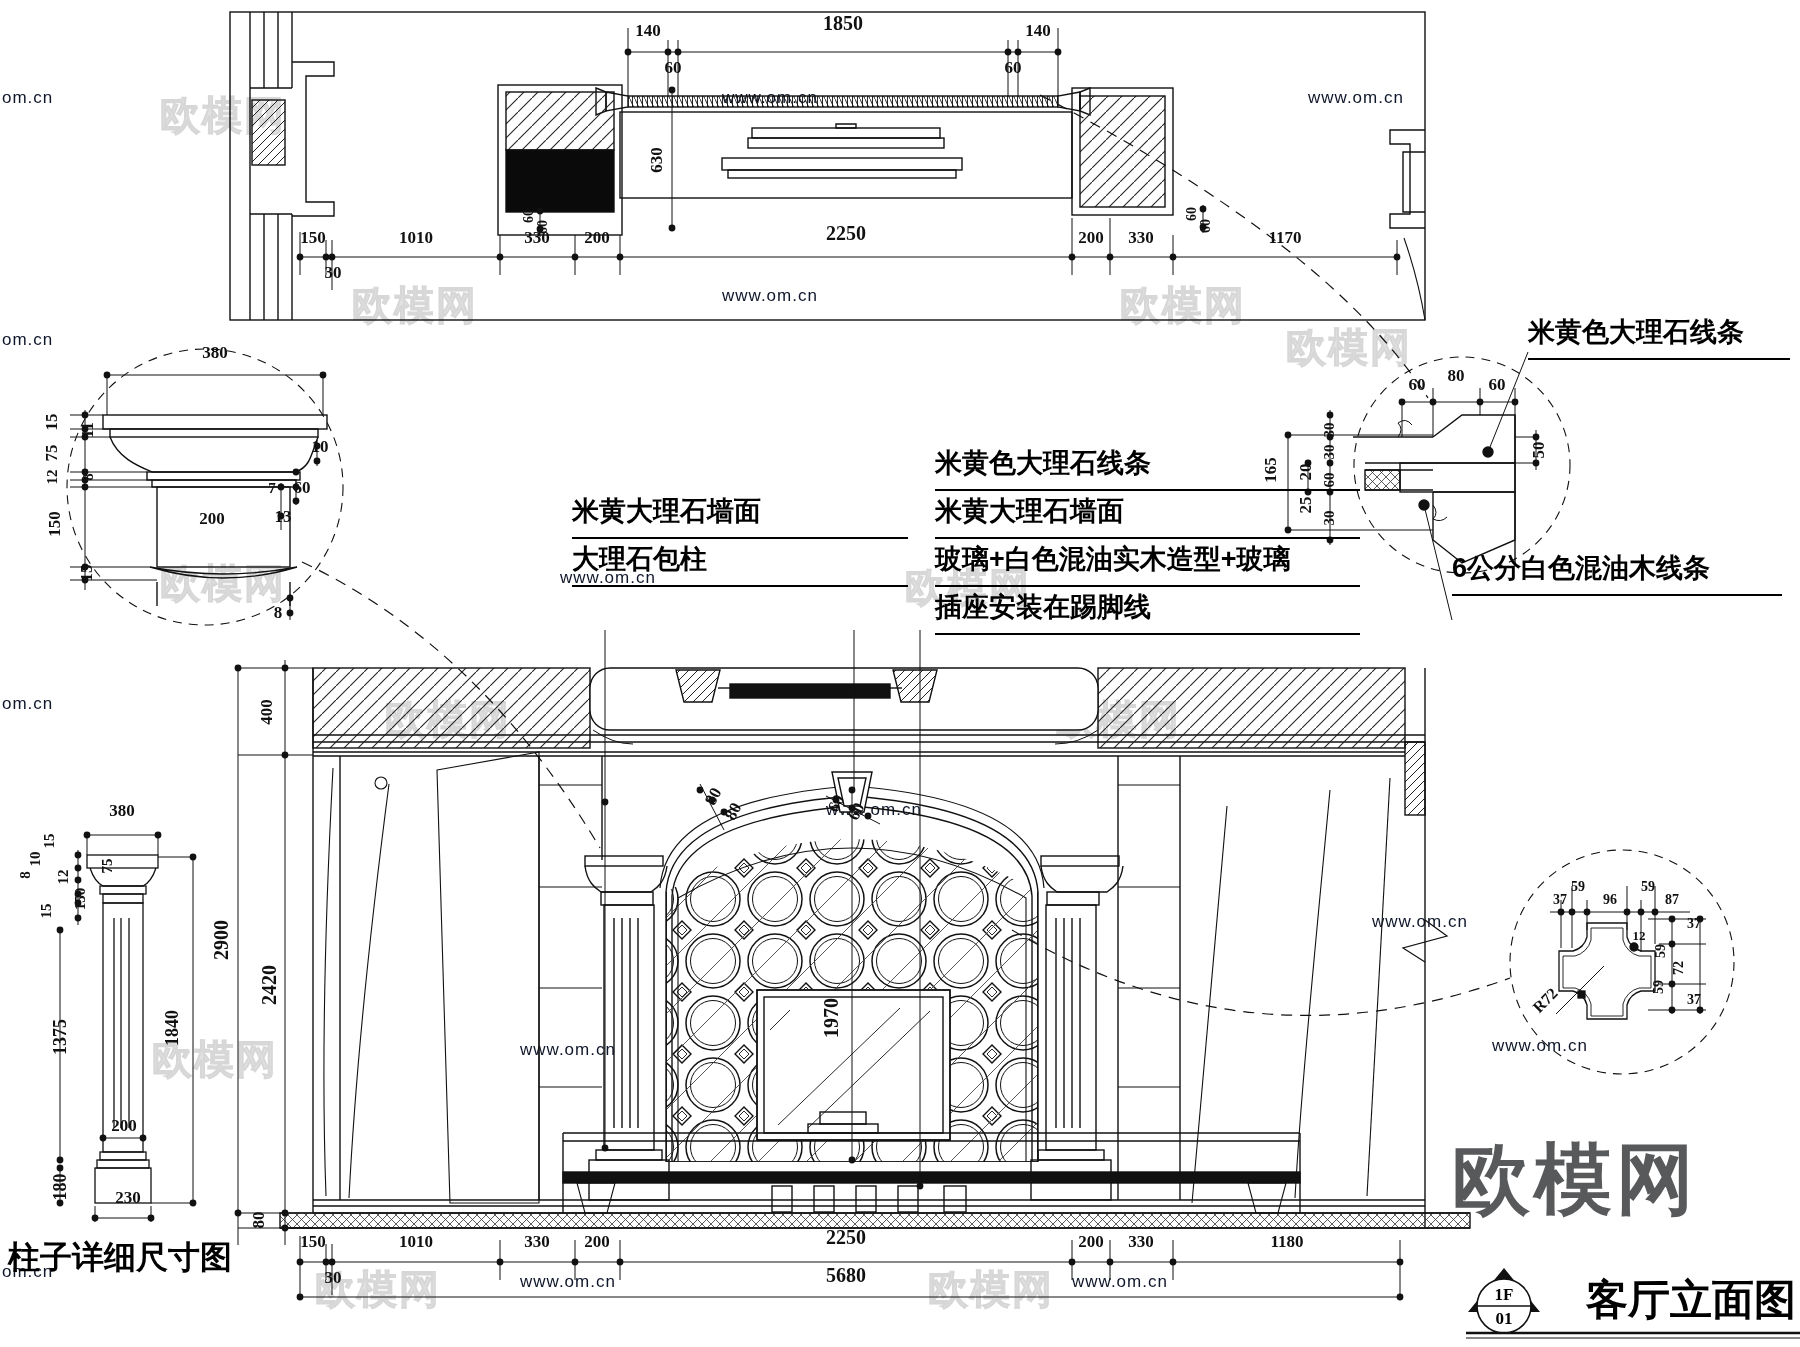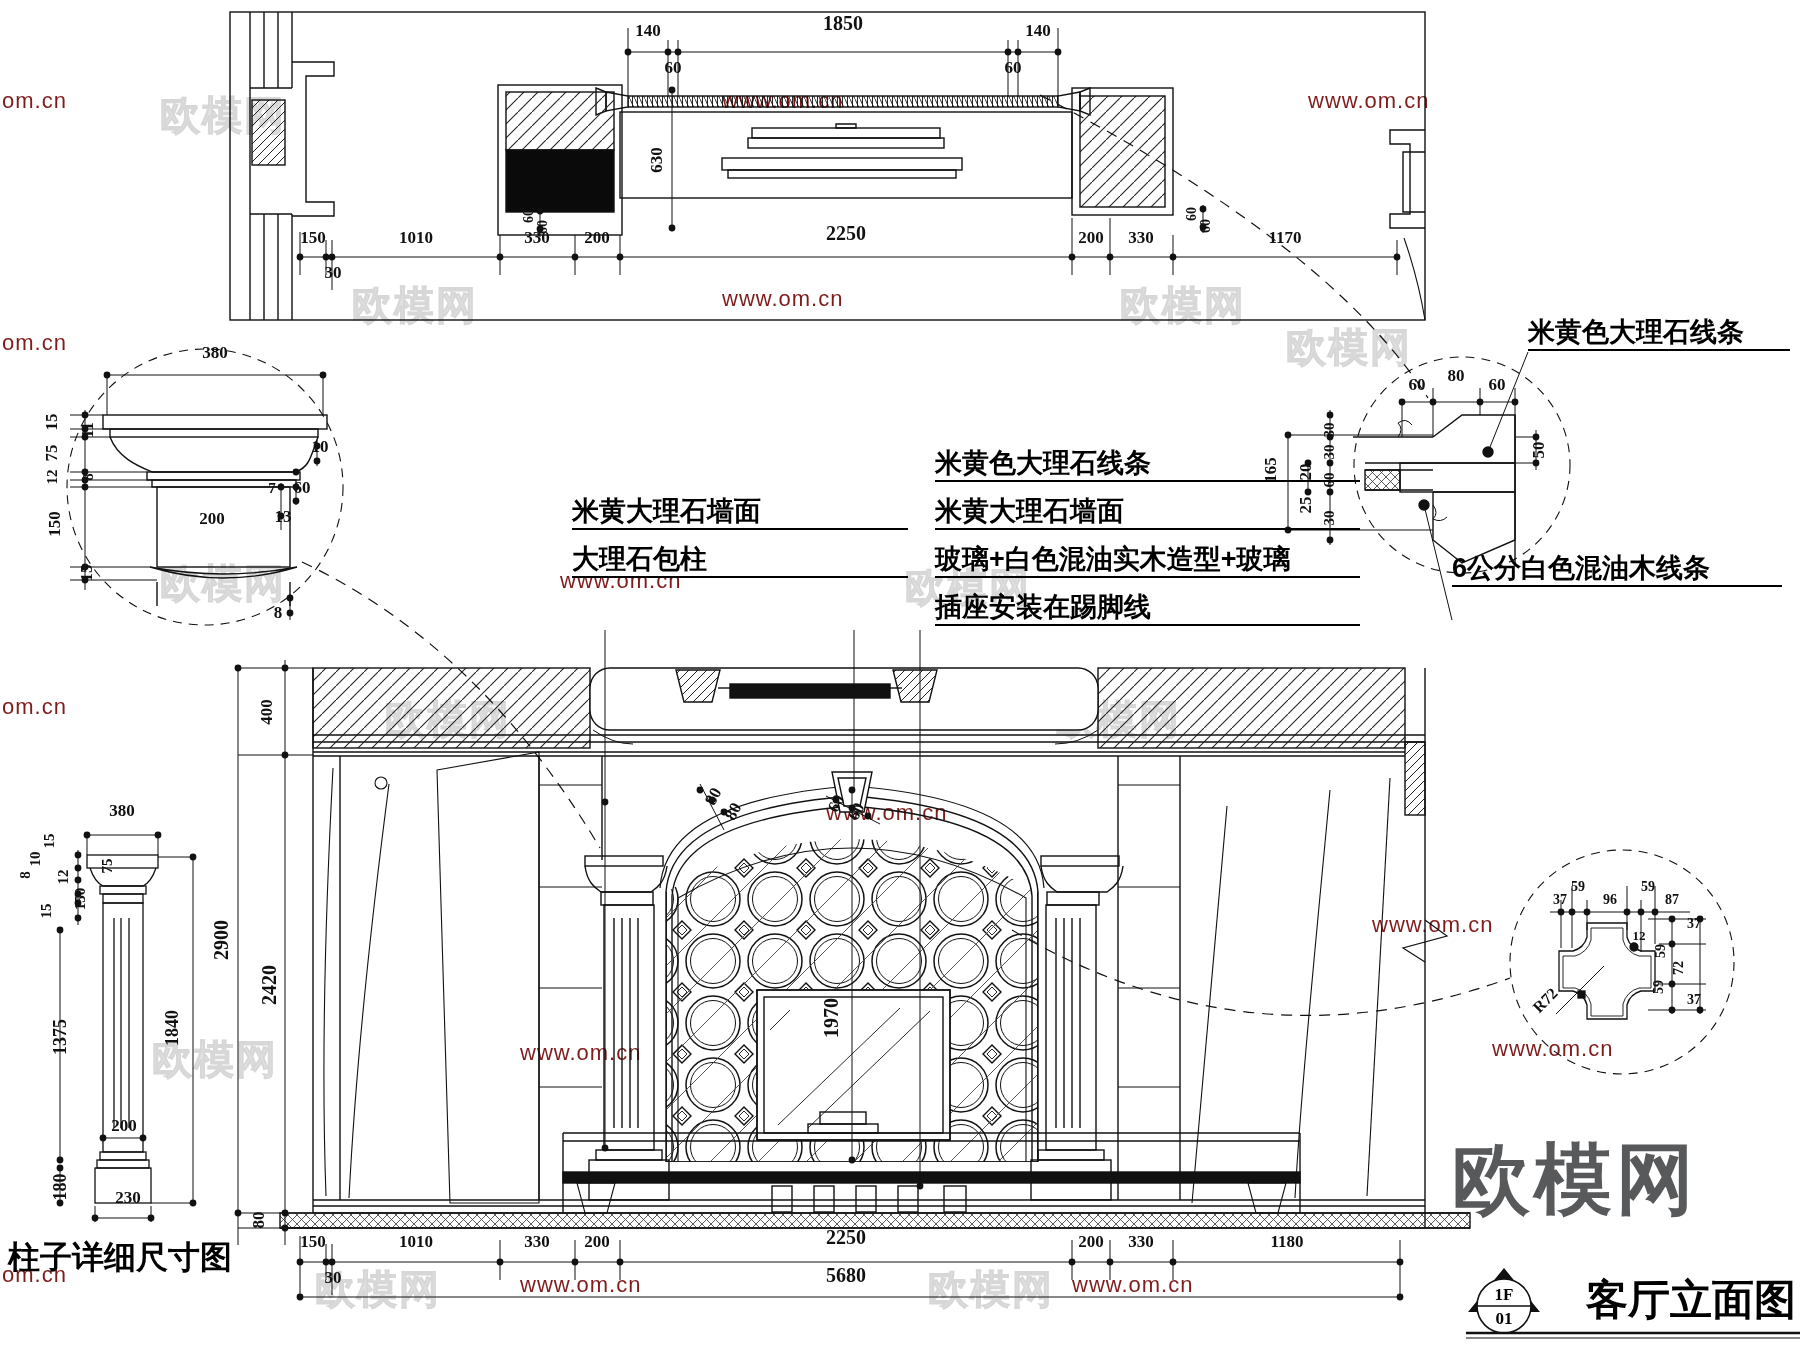--- a/index.html
+++ b/index.html
@@ -1,23 +1,23 @@
 <!DOCTYPE html>
 <html><head>
 <meta charset="utf-8">
 <style>
   html,body{margin:0;padding:0;background:#fff;}
   #stage{position:relative;width:1800px;height:1347px;background:#ffffff;overflow:hidden;
          font-family:"Liberation Sans",sans-serif;}
   #cad{position:absolute;left:0;top:0;}
   .wm{position:absolute;color:#dcdcdc;white-space:nowrap;pointer-events:none;z-index:1;}
   .wm.cn{font-size:40px;font-weight:bold;letter-spacing:2px;color:#e3e3e3;-webkit-text-stroke:1px #d7d7d7;}
-  .wm.url{font-size:22px;color:#7f1d1d;letter-spacing:1px;}
+  .wm.url{font-size:17px;color:#0f172a;letter-spacing:1px;}
   .ann{position:absolute;font-weight:bold;color:#000;font-size:27px;line-height:1.05;
-       border-bottom:2px solid #000;padding-bottom:3px;white-space:nowrap;z-index:3;}
+       border-bottom:2px solid #000;padding-bottom:12px;white-space:nowrap;z-index:3;}
   .bigtitle{position:absolute;font-weight:bold;color:#000;font-size:32px;z-index:3;white-space:nowrap;}
   #logo{position:absolute;left:1452px;top:1128px;font-size:78px;font-weight:bold;color:#58595b;
         letter-spacing:4px;z-index:4;white-space:nowrap;}
   #tb-title{position:absolute;left:1552px;top:1272px;font-size:42px;font-weight:bold;color:#000;z-index:4;white-space:nowrap;margin-left:34px;}
   .tb-num{font-family:"Liberation Serif",serif;font-weight:bold;font-size:17px;}
 </style>
 </head>
 <body>
 
 <div id="stage">

